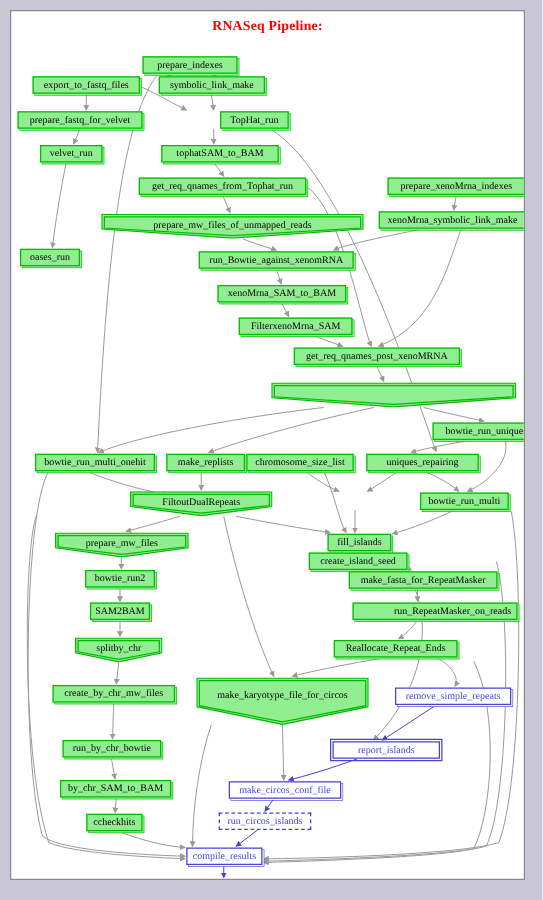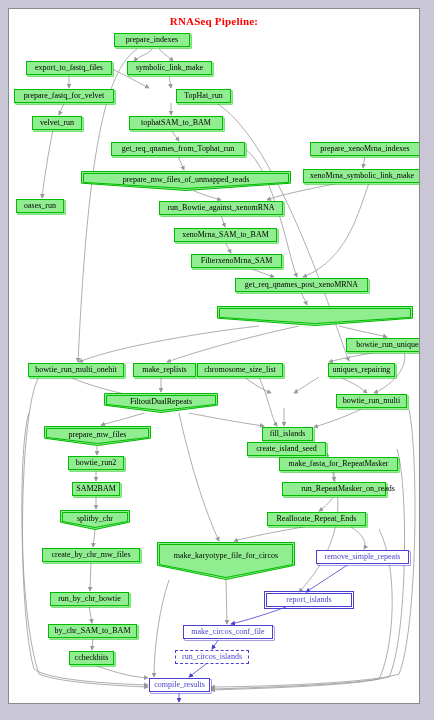--- a/index.html
+++ b/index.html
@@ -162,21 +162,21 @@
     <g fill="none" stroke="#4a3fd0" stroke-width="0.8" marker-end="url(#ahb)">
       <path d="M340,555 C320,568 305,578 297,583"></path>
       <path d="M277,598 C255,606 235,612 222,615"></path>
       <path d="M210,630 L203,640"></path>
       <path d="M197,655 L180,668"></path>
       <path d="M170,683 L170,693"></path>
     </g>
   </svg>
 
   <div id="nodes">
-      <div class="node n-green" style="left: 105px; top: 24px; width: 76px; height: 14px; align-items: center;">
+      <div class="node n-green" style="left: 105px; top: 36px; width: 76px; height: 14px; align-items: center;">
         <span>prepare_indexes</span>
       </div>
       <div class="node n-green" style="left: 17px; top: 52px; width: 86px; height: 14px;">
         <span>export_to_fastq_files</span>
       </div>
       <div class="node n-green" style="left: 118px; top: 52px; width: 85px; height: 14px;">
         <span>symbolic_link_make</span>
       </div>
       <div class="node n-green" style="left: 5px; top: 80px; width: 100px; height: 14px;">
         <span>prepare_fastq_for_velvet</span>
@@ -232,21 +232,21 @@
       </div>
       <div class="node n-green" style="left: 19px; top: 354px; width: 96px; height: 14px;">
         <span>bowtie_run_multi_onehit</span>
       </div>
       <div class="node n-green" style="left: 124px; top: 354px; width: 63px; height: 14px;">
         <span>make_replists</span>
       </div>
       <div class="node n-green" style="left: 188px; top: 354px; width: 86px; height: 14px;">
         <span>chromosome_size_list</span>
       </div>
-      <div class="node n-green" style="left: 284px; top: 354px; width: 67px; height: 14px; margin-left: 35px;">
+      <div class="node n-green" style="left: 284px; top: 354px; width: 90px; height: 14px;">
         <span>uniques_repairing</span>
       </div>
       <div class="node n-invhouse" style="left: 95px; top: 384px; width: 114px; height: 20px;">
         <svg viewBox="0 0 114 20" preserveAspectRatio="none">
           <path d="M0.5,0.5 L113.5,0.5 L113.5,12.200000000000001 L57,19.5 L0.5,12.200000000000001 Z" fill="#90ee90" stroke="#00bb00" stroke-width="1"></path>
           <path d="M2.5,2.5 L111.5,2.5 L111.5,11.4 L57,17.5 L2.5,11.4 Z" fill="#90ee90" stroke="#00bb00" stroke-width="1"></path>
         </svg>
         <span class="lbl" style="position: absolute; left: 0px; right: 0px; top: 5.2px; text-align: center;">FiltoutDualRepeats</span>
       </div>
       <div class="node n-green" style="left: 238px; top: 385px; width: 79px; height: 14px; margin-top: 48px;">
@@ -267,21 +267,21 @@
       </div>
       <div class="node n-green" style="left: 59px; top: 447px; width: 56px; height: 14px;">
         <span>bowtie_run2</span>
       </div>
       <div class="node n-green" style="left: 270px; top: 448px; width: 119px; height: 14px;">
         <span>make_fasta_for_RepeatMasker</span>
       </div>
       <div class="node n-green" style="left: 63px; top: 473px; width: 48px; height: 14px;">
         <span>SAM2BAM</span>
       </div>
-      <div class="node n-green" style="left: 273px; top: 473px; width: 104px; height: 14px; padding-left: 28px;">
+      <div class="node n-green" style="left: 273px; top: 473px; width: 132px; height: 14px; padding-left: 28px;">
         <span>run_RepeatMasker_on_reads</span>
       </div>
       <div class="node n-invhouse" style="left: 51px; top: 501px; width: 70px; height: 20px;">
         <svg viewBox="0 0 70 20" preserveAspectRatio="none">
           <path d="M0.5,0.5 L69.5,0.5 L69.5,12.200000000000001 L35,19.5 L0.5,12.200000000000001 Z" fill="#90ee90" stroke="#00bb00" stroke-width="1"></path>
           <path d="M2.5,2.5 L67.5,2.5 L67.5,11.4 L35,17.5 L2.5,11.4 Z" fill="#90ee90" stroke="#00bb00" stroke-width="1"></path>
         </svg>
         <span class="lbl" style="position: absolute; left: 0px; right: 0px; top: 5.2px; text-align: center;">splitby_chr</span>
       </div>
       <div class="node n-green" style="left: 258px; top: 503px; width: 99px; height: 14px;">

